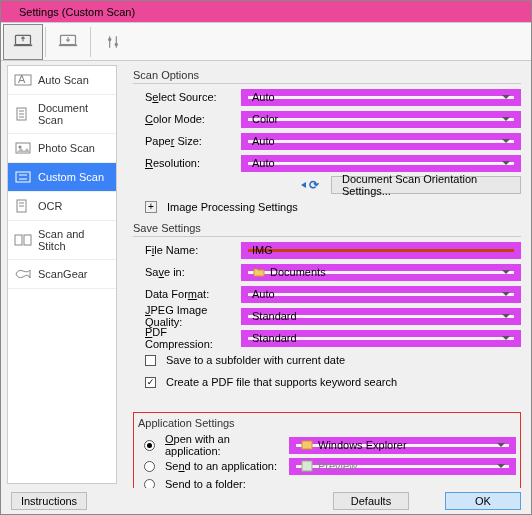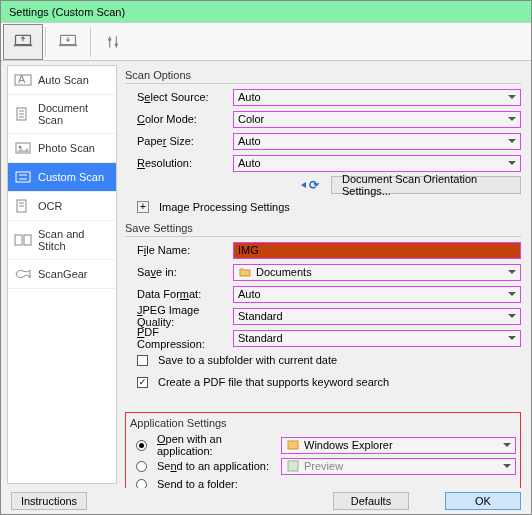--- a/index.html
+++ b/index.html
@@ -1,34 +1,34 @@
 <!DOCTYPE html>
 <html><head>
 <meta charset="utf-8">
 <style>
   * { box-sizing: border-box; font-family: "Segoe UI", Tahoma, sans-serif; font-size: 11px; }
   body { margin: 0; background: #fff; }
   .window { width: 532px; height: 515px; border: 1px solid #888; background: #f0f0f0; display: flex; flex-direction: column; }
-  .titlebar { height: 22px; background: #86efac; display: flex; align-items: center; padding: 0 8px; border-bottom: 1px solid #ccc; color: #000; }
+  .titlebar { height: 22px; background: #ec4899; display: flex; align-items: center; padding: 0 18px; border-bottom: 1px solid #ccc; color: #000; }
   .toolbar { height: 38px; background: #f8f8f8; display: flex; align-items: center; padding: 0 2px; border-bottom: 1px solid #ccc; gap: 0; }
   .toolbar .tool { width: 40px; height: 36px; display: flex; align-items: center; justify-content: center; color: #666; border: 1px solid transparent; }
   .toolbar .tool.active { border: 1px solid #888; background: #eee; }
   .toolbar .tool svg { width: 20px; height: 18px; }
   .sep { width: 1px; height: 30px; background: #ccc; margin: 0 2px; }
   .body { flex: 1; display: flex; min-height: 0; }
   .sidebar { width: 110px; background: #fff; border: 1px solid #ccc; margin: 4px 0 4px 6px; display: flex; flex-direction: column; }
   .side-item { display: flex; align-items: center; gap: 6px; padding: 7px 6px; color: #333; border-bottom: 1px solid #eee; cursor: default; }
   .side-item.active { background: #3b82f6; color: #fff; }
   .side-item .sicon { width: 18px; height: 14px; flex: 0 0 18px; }
   .side-item .sicon svg { width: 18px; height: 14px; }
-  .main { flex: 1; padding: 6px 10px 6px 8px; display: flex; flex-direction: column; gap: 4px; overflow: hidden; }
+  .main { flex: 1; padding: 6px 10px 6px 16px; display: flex; flex-direction: column; gap: 4px; overflow: hidden; }
   .group-title { color: #333; padding-bottom: 2px; border-bottom: 1px solid #ccc; margin-top: 2px; }
   .row { display: flex; align-items: center; gap: 6px; min-height: 18px; }
   .lbl { width: 102px; color: #000; padding-left: 12px; }
-  .select, .txtbox { flex: 1; height: 17px; background: #f4f4f4; border: 1px solid #d946ef; display: flex; align-items: center; padding: 0 4px; justify-content: space-between; color: #000; }
+  .select, .txtbox { flex: 1; height: 17px; background: #f4f4f4; border: 7px solid #d946ef; display: flex; align-items: center; padding: 0 4px; justify-content: space-between; color: #000; }
   .txtbox { background:#c2410c; }
   .select .caret { width: 0; height: 0; border-left: 4px solid transparent; border-right: 4px solid transparent; border-top: 4px solid #555; }
   .iconbox { width: 14px; height: 12px; margin-right: 4px; display: inline-flex; align-items: center; justify-content: center; }
   .iconbox svg { width: 12px; height: 12px; }
   .btn { background: #e8e8e8; border: 1px solid #bbb; height: 18px; display: inline-flex; align-items: center; justify-content: center; padding: 0 10px; color: #000; }
   .btn.def { background: #cfe6fa; border: 1px solid #5a9fe0; margin-left: 28px; }
   .rightarea { display: flex; justify-content: flex-end; gap: 6px; align-items: center; }
   .checkbox { width: 11px; height: 11px; border: 1px solid #555; display: inline-flex; align-items: center; justify-content: center; margin-left: 12px; margin-right: 4px; flex: 0 0 11px; background:#fff;}
   .checkbox.checked::after { content: "✓"; font-size: 9px; line-height: 9px; color: #000; }
   .radio { width: 11px; height: 11px; border: 1px solid #555; border-radius: 50%; display: inline-flex; align-items: center; justify-content: center; margin-left: 6px; margin-right: 4px; flex: 0 0 11px; background:#fff;}

